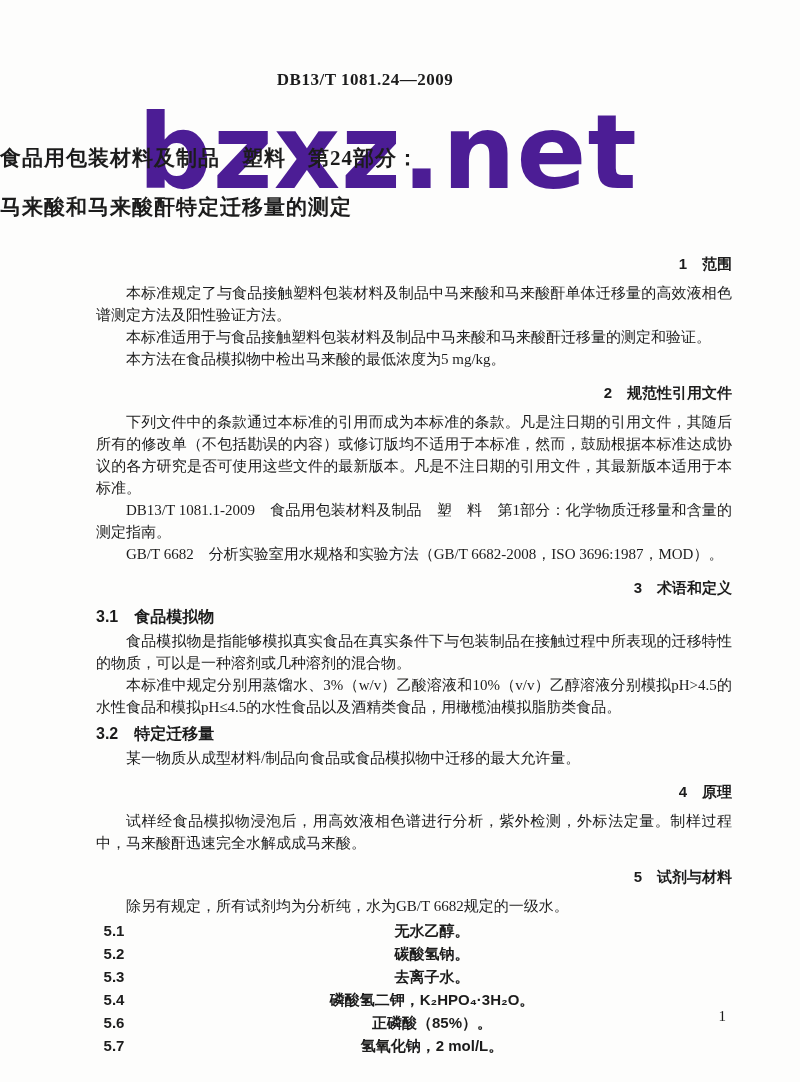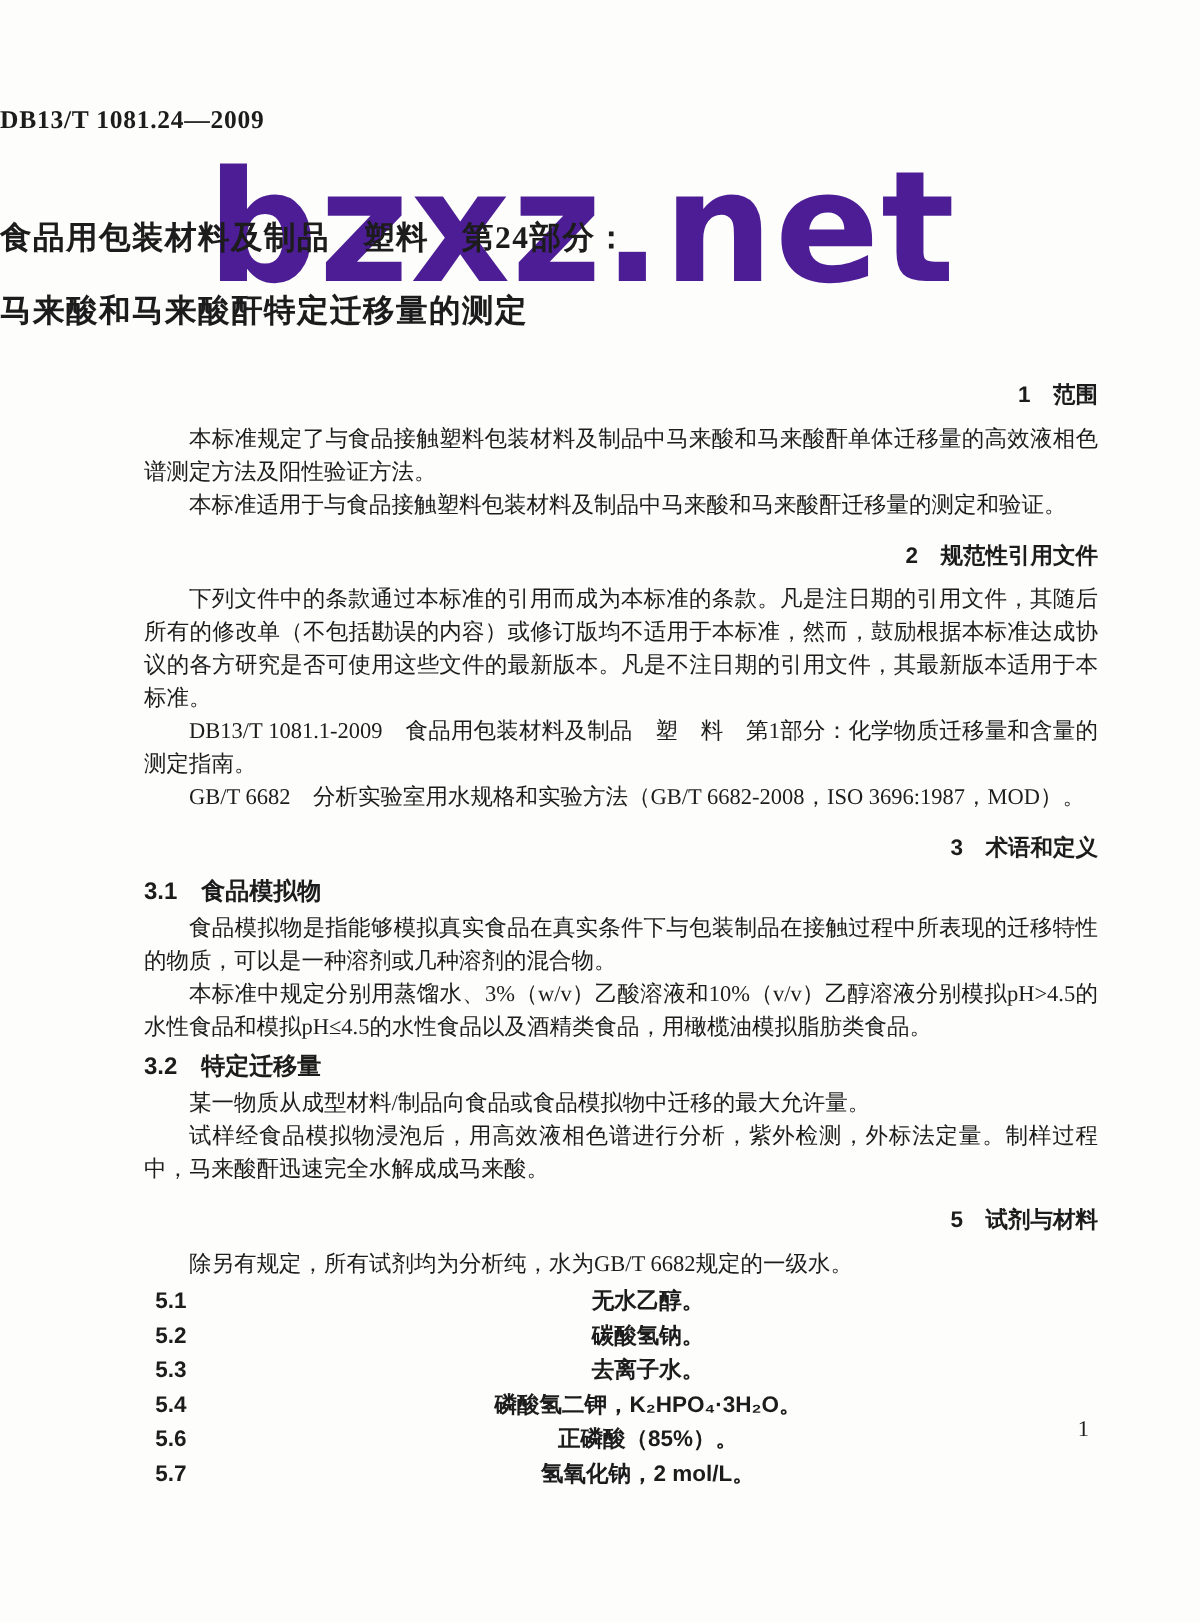--- a/index.html
+++ b/index.html
@@ -27,21 +27,21 @@
     letter-spacing: 1px;
     color: #4c1d95;
     user-select: none;
   }
   .content {
     position: relative;
     z-index: 1;
   }
   .doc-header {
     padding: 70px 70px 0 0;
-    text-align: left;
+    text-align: center;
   }
   .doc-number {
     font-size: 17px;
     font-weight: 700;
     letter-spacing: 0.5px;
   }
   .doc-title {
     text-align: left;
     font-weight: 700;
     font-family: "Liberation Serif", "DejaVu Serif", serif;
@@ -123,33 +123,35 @@
     <div class="doc-title">
       <div class="title-line-1">食品用包装材料及制品　塑料　第24部分：</div>
       <div class="title-line-2">马来酸和马来酸酐特定迁移量的测定</div>
     </div>
 
     <div class="doc-body">
 
       <h2 class="sec-h">1　范围</h2>
       <p class="para">本标准规定了与食品接触塑料包装材料及制品中马来酸和马来酸酐单体迁移量的高效液相色谱测定方法及阳性验证方法。</p>
       <p class="para">本标准适用于与食品接触塑料包装材料及制品中马来酸和马来酸酐迁移量的测定和验证。</p>
+      <p class="para">本方法在食品模拟物中检出马来酸的最低浓度为5 mg/kg。</p>
 
       <h2 class="sec-h">2　规范性引用文件</h2>
       <p class="para">下列文件中的条款通过本标准的引用而成为本标准的条款。凡是注日期的引用文件，其随后所有的修改单（不包括勘误的内容）或修订版均不适用于本标准，然而，鼓励根据本标准达成协议的各方研究是否可使用这些文件的最新版本。凡是不注日期的引用文件，其最新版本适用于本标准。</p>
       <p class="para">DB13/T 1081.1-2009　食品用包装材料及制品　塑　料　第1部分：化学物质迁移量和含量的测定指南。</p>
       <p class="para">GB/T 6682　分析实验室用水规格和实验方法（GB/T 6682-2008，ISO 3696:1987，MOD）。</p>
 
       <h2 class="sec-h">3　术语和定义</h2>
       <h3 class="sub-h">3.1　食品模拟物</h3>
       <p class="para">食品模拟物是指能够模拟真实食品在真实条件下与包装制品在接触过程中所表现的迁移特性的物质，可以是一种溶剂或几种溶剂的混合物。</p>
       <p class="para">本标准中规定分别用蒸馏水、3%（w/v）乙酸溶液和10%（v/v）乙醇溶液分别模拟pH&gt;4.5的水性食品和模拟pH≤4.5的水性食品以及酒精类食品，用橄榄油模拟脂肪类食品。</p>
       <h3 class="sub-h">3.2　特定迁移量</h3>
       <p class="para">某一物质从成型材料/制品向食品或食品模拟物中迁移的最大允许量。</p>
 
+      <h2 class="sec-h">4　原理</h2>
       <p class="para">试样经食品模拟物浸泡后，用高效液相色谱进行分析，紫外检测，外标法定量。制样过程中，马来酸酐迅速完全水解成成马来酸。</p>
 
       <h2 class="sec-h">5　试剂与材料</h2>
       <p class="para">除另有规定，所有试剂均为分析纯，水为GB/T 6682规定的一级水。</p>
 
       <div class="reagent-list">
         <div class="reagent">
           <span class="reagent-num">5.1</span>
           <span class="reagent-text">无水乙醇。</span>
         </div>

